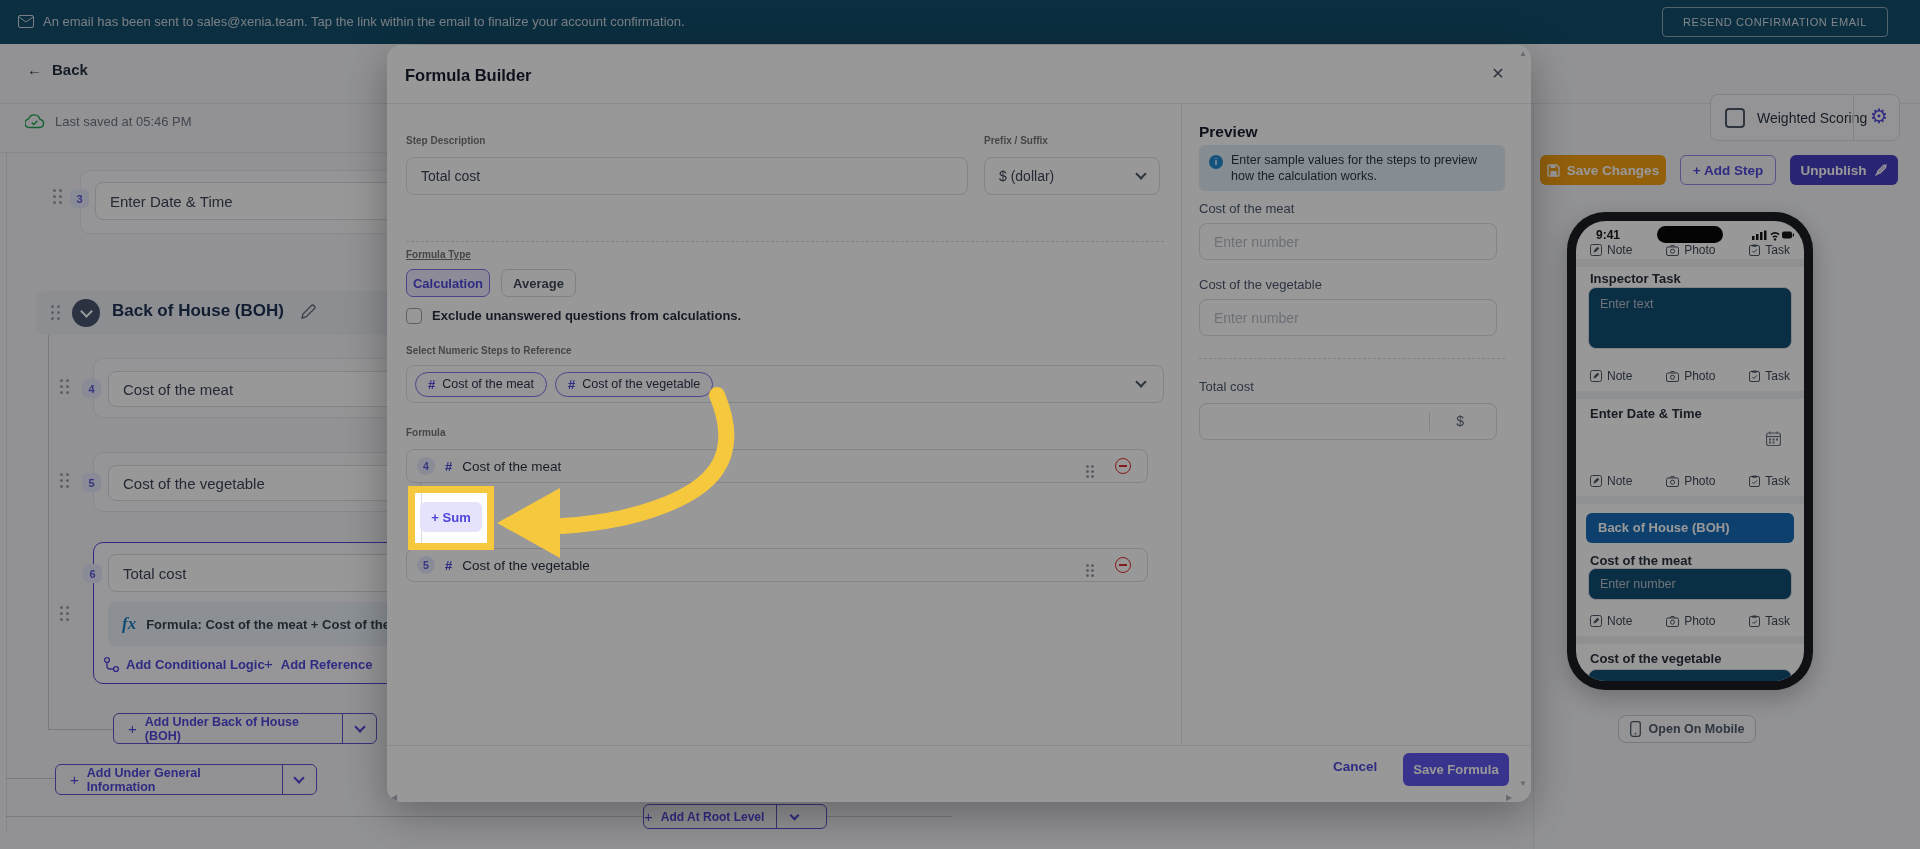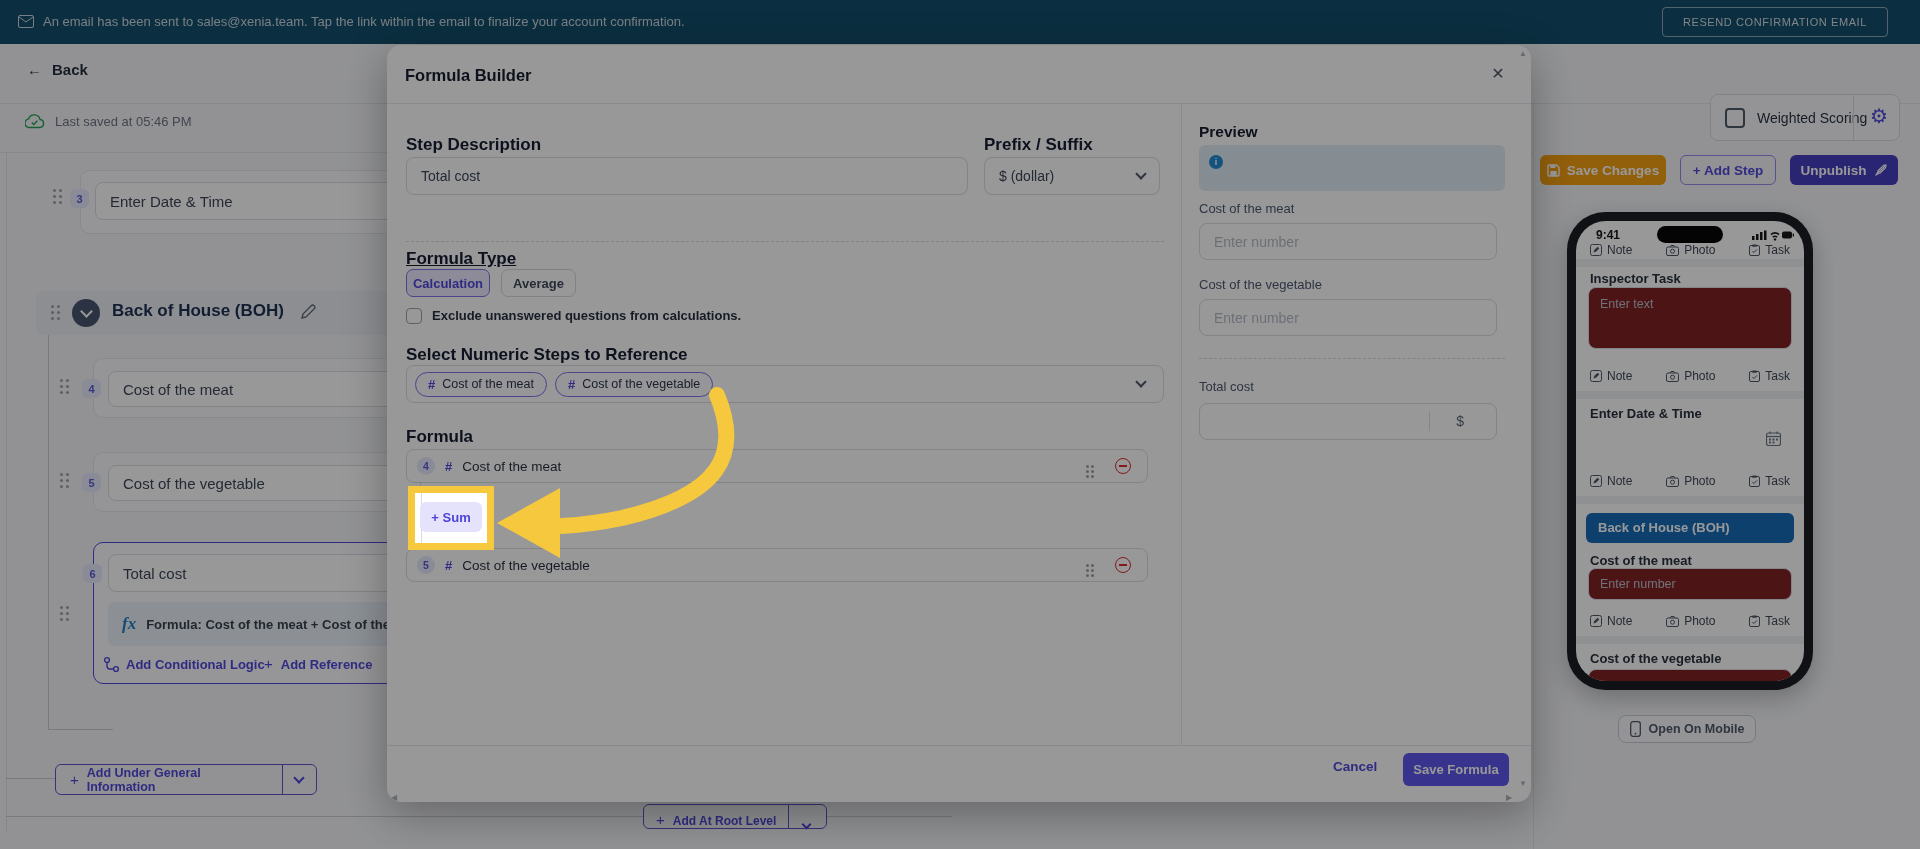--- a/index.html
+++ b/index.html
@@ -61,34 +61,34 @@
   
   #phone{left:1567px;top:168px;width:246px;height:478px;background:#15181D;border-radius:38px;
     padding:9px;box-shadow:0 8px 24px rgba(0,0,0,.25);}
   #pscreen{position:relative;width:228px;height:460px;background:#fff;border-radius:30px;overflow:hidden;}
   #ptime{position:absolute;left:20px;top:7px;font-size:12px;font-weight:700;color:#111;}
   #island{position:absolute;left:81px;top:5px;width:66px;height:17px;background:#000;border-radius:9px;}
   .prow{position:absolute;left:0;width:228px;padding:0 14px;display:flex;justify-content:space-between;}
   .pact{display:flex;align-items:center;gap:5px;font-size:12px;color:#3A4450;}
   .pgap{position:absolute;left:0;width:228px;height:8px;background:#EFF1F3;}
   .plabel{position:absolute;left:14px;font-size:13px;font-weight:700;color:#242B35;}
-  .pinput{position:absolute;left:12px;width:204px;background:#7f1d1d;border:1px solid #D9DCE2;
+  .pinput{position:absolute;left:12px;width:204px;background:#0c4a6e;border:1px solid #D9DCE2;
     border-radius:8px;font-size:12.5px;color:#9AA2AC;padding:0 11px;font-family:"Liberation Sans",sans-serif;}
   .pinput::placeholder{color:#B9BFC8;}
   #psection{position:absolute;left:10px;top:292px;width:208px;height:30px;background:#1268B3;
     border-radius:6px;color:#fff;font-size:13px;font-weight:700;line-height:30px;padding-left:12px;}
   #open-mobile{left:1618px;top:671px;width:138px;height:28px;border:1px solid #C6C9CF;background:#F8F9FA;
     border-radius:8px;color:#4B5563;font-size:12.5px;font-weight:600;gap:8px;justify-content:center;}
   
   #modal{left:387px;top:45px;width:1144px;height:757px;background:#fff;border-radius:14px;
     box-shadow:0 12px 44px rgba(0,0,0,.32);z-index:50;}
   #m-title{left:18px;top:21px;font-size:16.5px;font-weight:700;color:#111827;}
   #m-close{left:1100px;top:19px;font-size:16px;color:#4B5563;width:22px;height:22px;text-align:center;}
   #m-close::before{content:"✕";}
-  .mlabel{position:absolute;font-size:17px;font-weight:700;color:#0f172a;}
+  .mlabel{position:absolute;font-size:10px;font-weight:700;color:#737373;}
   .minput{position:absolute;background:#fff;border:1px solid #D9DCE2;border-radius:8px;font-size:14px;
     color:#374151;padding:0 14px;font-family:"Liberation Sans",sans-serif;}
   .dashed{position:absolute;border-top:1px dashed #D7DAE0;}
   .typebtn{position:absolute;height:28px;border-radius:7px;font-size:13px;font-weight:600;
     display:flex;align-items:center;justify-content:center;}
   .typebtn.sel{background:#EBE9FC;border:1.3px solid #7A6FE3;color:#4D44D8;}
   .typebtn.un{background:#fff;border:1px solid #D4D7DC;color:#3C4654;}
   #m-check{left:19px;top:263px;width:16px;height:16px;border:1.5px solid #9AA1AA;border-radius:4px;}
   #m-check-lbl{left:45px;top:263px;font-size:13px;font-weight:600;color:#1F2937;position:absolute;}
   #m-select{left:19px;top:320px;width:758px;height:38px;border:1px solid #D9DCE2;border-radius:8px;
@@ -210,32 +210,40 @@
         <circle cx="4" cy="4" r="2.4" fill="none" stroke="#4D44D8" stroke-width="1.4"></circle>
         <circle cx="13" cy="13" r="2.4" fill="none" stroke="#4D44D8" stroke-width="1.4"></circle>
         <path d="M4 6.5V10a3 3 0 0 0 3 3h3.5" fill="none" stroke="#4D44D8" stroke-width="1.4"></path>
       </svg>
   </span>
   <span class="linklbl abs" style="left:126px;top:613px;">Add Conditional Logic</span>
   <span class="linklbl abs plus" style="left:264px;top:611px;"><span>Add Reference</span></span>
 
   <div class="rail" style="left:48px;top:291px;width:1px;height:395px;"></div>
   <div class="rail" style="left:48px;top:685px;width:65px;height:1px;"></div>
+  <div class="addbtn" style="left:113px;top:669px;width:264px;height:31px;padding-left:14px;">
+    <span class="plus"></span>
+    <span>Add Under Back of House (BOH)</span>
+    <span class="sep"></span>
+    <span class="cwrap">
+        <span class="chev" style="margin-top:-3px;"></span>
+      </span>
+  </div>
   <div class="rail" style="left:6px;top:734px;width:49px;height:1px;"></div>
   <div class="addbtn" style="left:55px;top:720px;width:262px;height:31px;padding-left:14px;">
     <span class="plus"></span>
     <span>Add Under General Information</span>
     <span class="sep"></span>
     <span class="cwrap">
         <span class="chev" style="margin-top:-3px;"></span>
       </span>
   </div>
   <div class="rail" style="left:6px;top:772px;width:637px;height:1px;"></div>
   <div class="rail" style="left:827px;top:772px;width:125px;height:1px;"></div>
-  <div class="addbtn" style="left:643px;top:760px;width:184px;height:25px;padding-left:12px;font-size:12px;align-items:flex-end;">
+  <div class="addbtn" style="left:643px;top:760px;width:184px;height:25px;font-size:12px;">
     <span class="plus"></span>
     <span>Add At Root Level</span>
     <span class="sep"></span>
     <span class="cwrap">
         <span class="chev" style="margin-top:-3px;width:7px;height:7px;"></span>
       </span>
   </div>
 
   <div class="vline" style="left:1533px;top:59px;height:746px;"></div>
   <div id="ws-box" class="abs">
@@ -473,20 +481,21 @@
     <span class="hash"></span>
     <span class="rl">Cost of the vegetable</span>
     <span class="drag h2" style="box-shadow:5px 0 0 #9AA0A8,0 5px 0 #9AA0A8,5px 5px 0 #9AA0A8,0 10px 0 #9AA0A8,5px 10px 0 #9AA0A8;"></span>
     <span class="minus"></span>
   </div>
 
   <div id="pv-divider"></div>
   <span id="pv-title">Preview</span>
   <div id="pv-info">
     <span class="ic">i</span>
+    <span class="txt">Enter sample values for the steps to preview how the calculation works.</span>
   </div>
   <span class="pvlabel" style="top:156px;">Cost of the meat</span>
   <input class="minput pvinput" style="top: 178px;" placeholder="Enter number">
   <span class="pvlabel" style="top:232px;">Cost of the vegetable</span>
   <input class="minput pvinput" style="top: 254px;" placeholder="Enter number">
   <div class="dashed" style="left:812px;top:313px;width:306px;"></div>
   <span class="pvlabel" style="top:334px;">Total cost</span>
   <div id="total-wrap">
     <span class="vs"></span>
     <span class="sfx">$</span>

